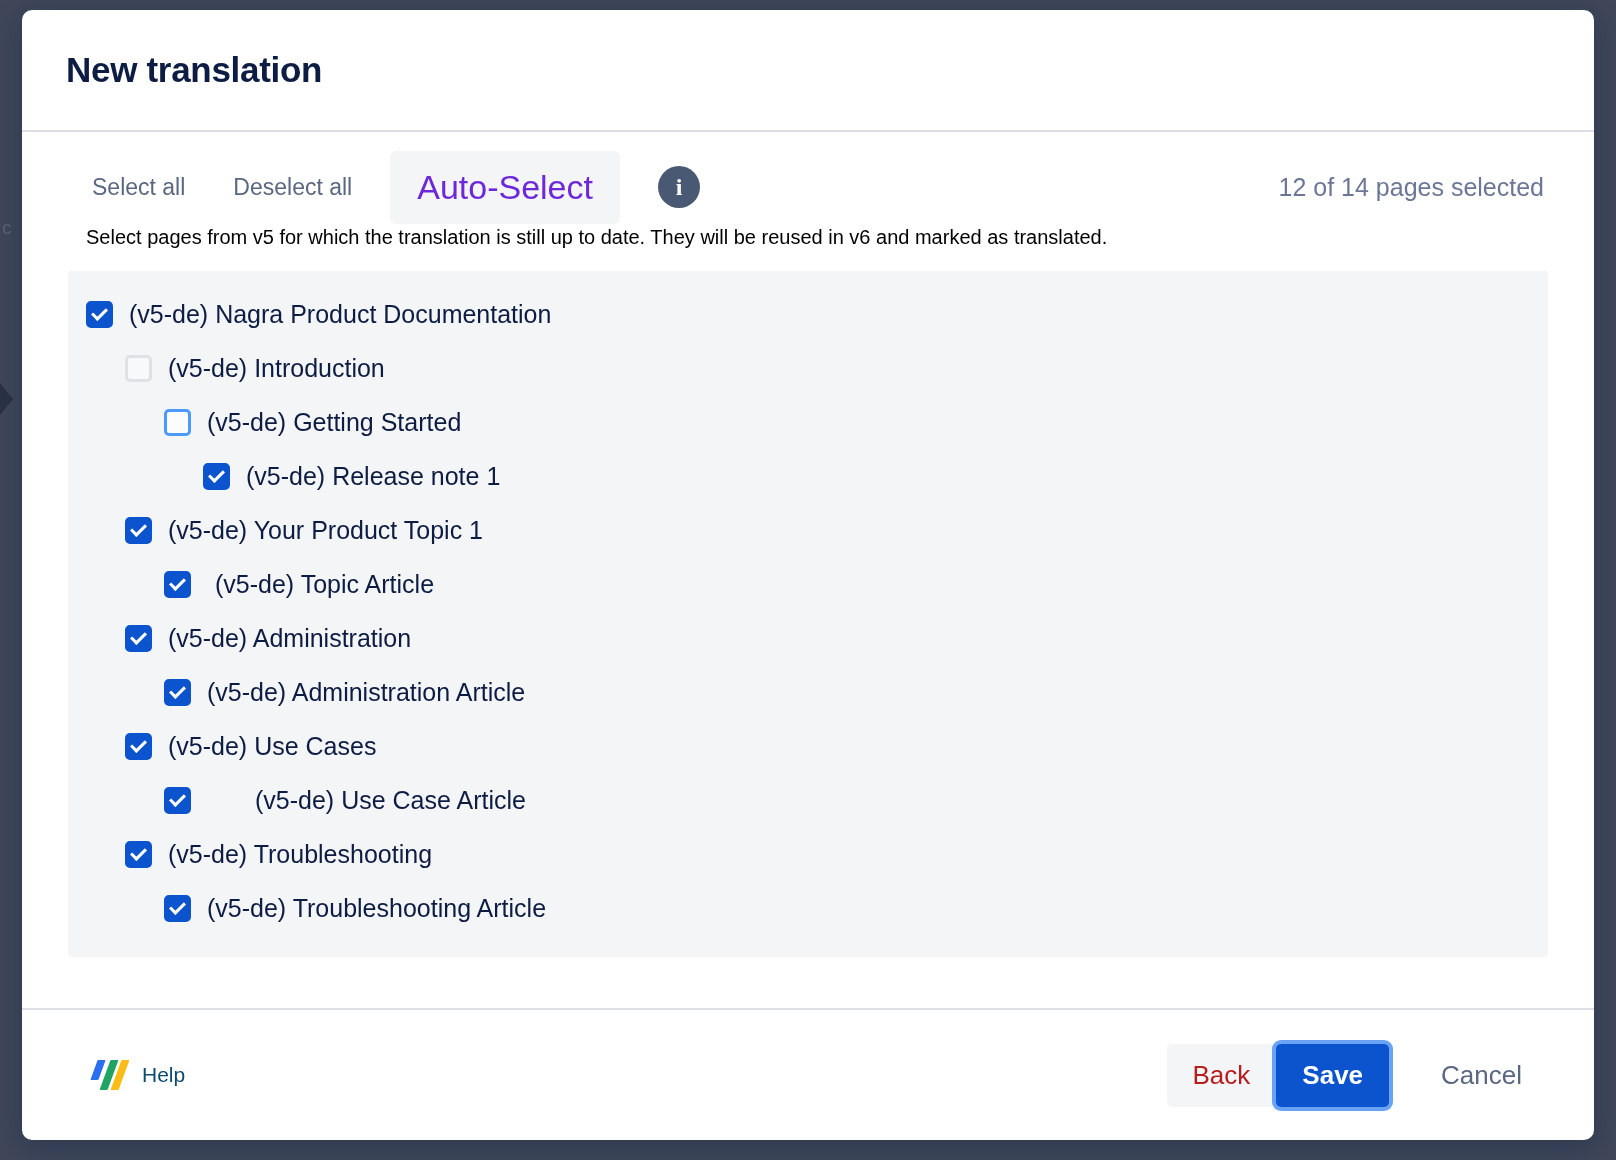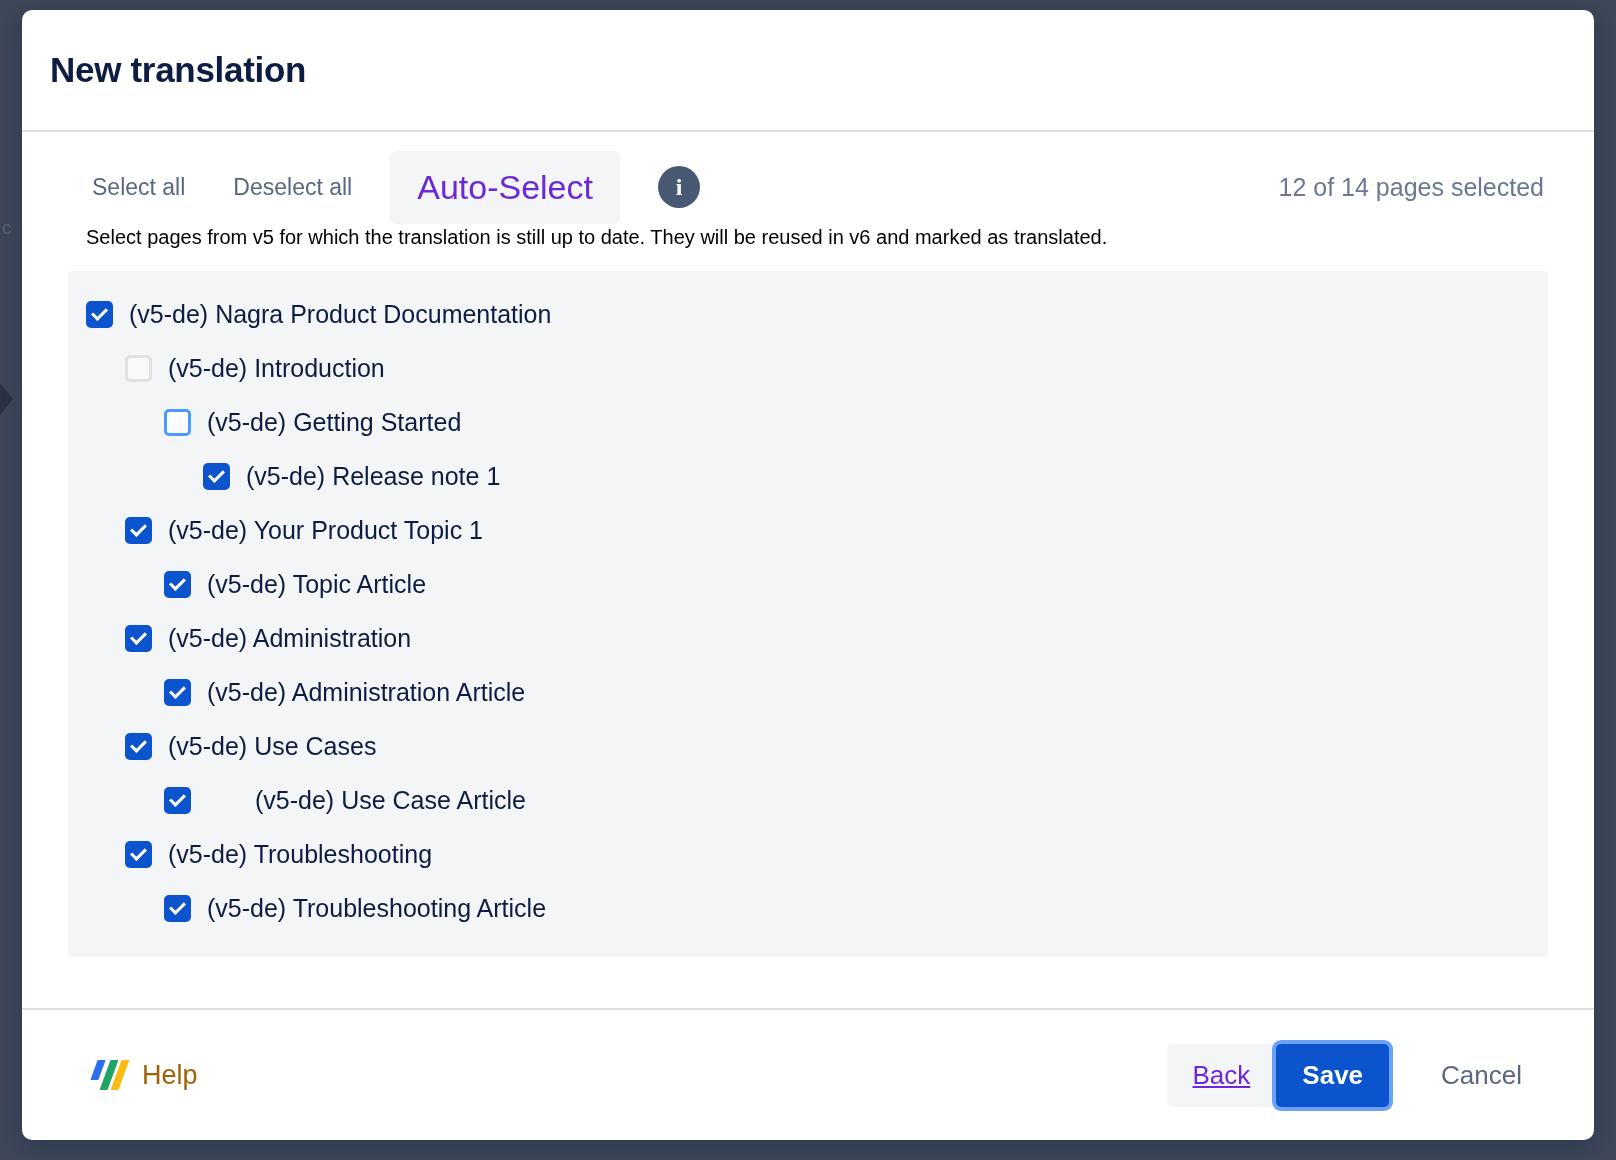--- a/index.html
+++ b/index.html
@@ -59,21 +59,21 @@
   }
 
   
   .dlg-header {
     height: 122px;
     min-height: 122px;
     border-bottom: 2px solid #dcdfe4;
     box-sizing: border-box;
     display: flex;
     align-items: center;
-    padding: 0 8px;
+    padding: 0 24px;
   }
   .dlg-title {
     font-size: 35px;
     font-weight: bold;
     color: #0d1c42;
     letter-spacing: -0.3px;
     padding-left: 20px;
   }
 
   
@@ -219,42 +219,41 @@
     width: 8px;
     height: 30px;
     transform: skewX(-20deg);
     border-radius: 1px;
     display: block;
   }
   .help-icon i.b1 { left: 0px;  background: #2a6ff0; height: 20px; }
   .help-icon i.b2 { left: 11px; background: #1fa463; }
   .help-icon i.b3 { left: 22px; background: #fbbc16; }
   .help-label {
-    font-size: 27px;
-    color: #a16207;
+    font-size: 21px;
+    color: #0c4a6e;
     margin-left: 16px;
   }
 
   .footer-actions {
     margin-left: auto;
     display: flex;
     align-items: center;
   }
   .btn {
     font-family: "Liberation Sans", sans-serif;
     font-size: 26px;
     border: none;
     border-radius: 5px;
     cursor: pointer;
     padding: 16px 26px;
   }
   .btn-back {
     background: #f4f5f7;
-    color: #6d28d9;
-    text-decoration: underline;
+    color: #b91c1c;
   }
   .btn-save {
     background: #0b54ce;
     color: #ffffff;
     font-weight: bold;
     box-shadow: 0 0 0 4px #6aa3f5;
   }
   .btn-cancel {
     background: transparent;
     color: #5a6781;
@@ -301,21 +300,21 @@
           <span class="tree-label">(v5-de) Getting Started</span>
         </div>
         <div class="tree-row" style="padding-left: 135px;">
           <span class="cb checked"></span>
           <span class="tree-label">(v5-de) Release note 1</span>
         </div>
         <div class="tree-row" style="padding-left: 57px;">
           <span class="cb checked"></span>
           <span class="tree-label">(v5-de) Your Product Topic 1</span>
         </div>
-        <div class="tree-row" style="padding-left: 96px;">
+        <div class="tree-row" style="padding-left: 96px; gap: 8px;">
           <span class="cb checked"></span>
           <span class="tree-label">(v5-de) Topic Article</span>
         </div>
         <div class="tree-row" style="padding-left: 57px;">
           <span class="cb checked"></span>
           <span class="tree-label">(v5-de) Administration</span>
         </div>
         <div class="tree-row" style="padding-left: 96px;">
           <span class="cb checked"></span>
           <span class="tree-label">(v5-de) Administration Article</span>

